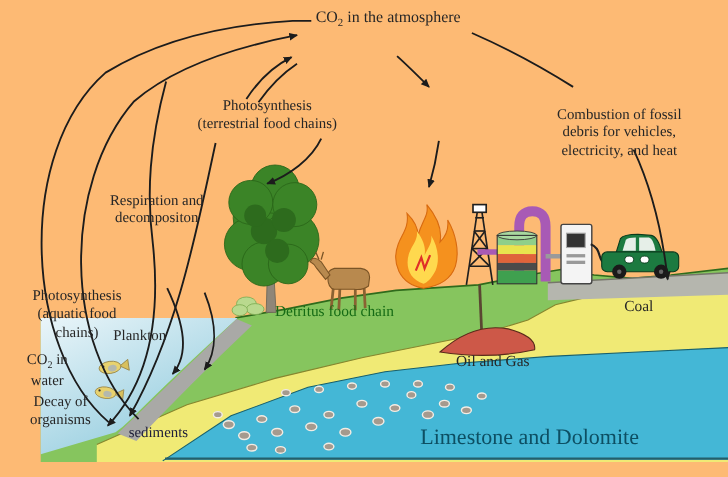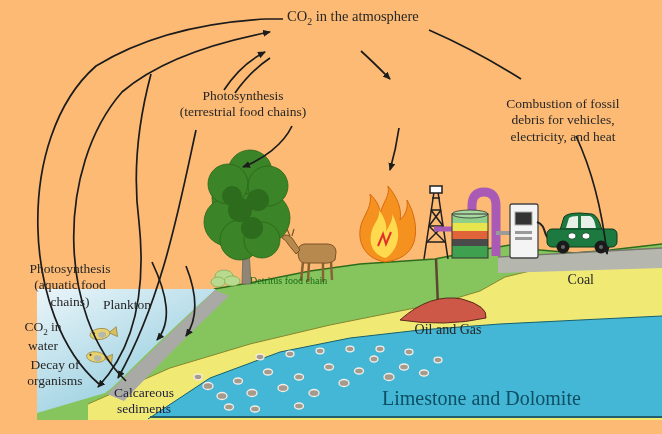--- a/index.html
+++ b/index.html
@@ -3,21 +3,21 @@
 <meta charset="utf-8">
 <style>
   html,body{margin:0;padding:0;background:#ffffff;}
   .stage{position:relative;width:662px;height:434px;background:#fdba74;overflow:hidden;
          font-family:"Liberation Serif","DejaVu Serif",serif;}
   .stage svg{position:absolute;left:0;top:0;}
   .lbl{position:absolute;font-size:13.5px;color:#262626;line-height:1.22;text-align:center;z-index:5;}
   .lbl div{white-space:nowrap;}
   .lbl sub{font-size:0.68em;}
   .lbl-atmo{font-size:14.5px;text-align:left;white-space:nowrap;}
-  .lbl-detritus{color:#156b15;font-size:10px;}
+  .lbl-detritus{color:#156b15;font-size:14px;}
   .lbl-limestone{color:#0d4f63;font-size:20px;}
   .lbl-calcareous{color:#20203a;}
   .lbl-oil,.lbl-coal{font-size:14px;}
 </style>
 </head>
 <body>
 
 <div class="stage">
 
 <svg width="662" height="434" viewBox="0 0 662 434">
@@ -224,20 +224,24 @@
   <div>(terrestrial food chains)</div>
 </div>
 
 
 <div class="lbl" style="left:484px;top:80px;width:158px;margin-top:16px;">
   <div>Combustion of fossil</div>
   <div>debris for vehicles,</div>
   <div>electricity, and heat</div>
 </div>
 
+<div class="lbl" style="left:75px;top:174px;width:135px;">
+  <div>Respiration and</div>
+  <div>decompositon</div>
+</div>
 
 <div class="lbl" style="left:6px;top:261px;width:128px;">
   <div>Photosynthesis</div>
   <div>(aquatic food</div>
   <div>chains)</div>
 </div>
 
 <div class="lbl" style="left:103px;top:297px;">
       <div>Plankton</div>
     </div>
@@ -246,21 +250,20 @@
   <div><span>CO</span><sub>2</sub><span> in</span></div>
   <div>water</div>
 </div>
 
 <div class="lbl" style="left:6px;top:357px;width:98px;font-family:Liberation Serif, serif;">
   <div>Decay of</div>
   <div>organisms</div>
 </div>
 
 <div class="lbl lbl-calcareous" style="left:94px;top:385px;width:100px;">
-  <div>Calcareous</div>
   <div>sediments</div>
 </div>
 
 <div class="lbl lbl-detritus" style="left:250px;top:275px;">
       <div>Detritus food chain</div>
     </div>
 
 <div class="lbl lbl-oil" style="left:400px;top:321px;width:96px;">
       <div>Oil and Gas</div>
     </div>

